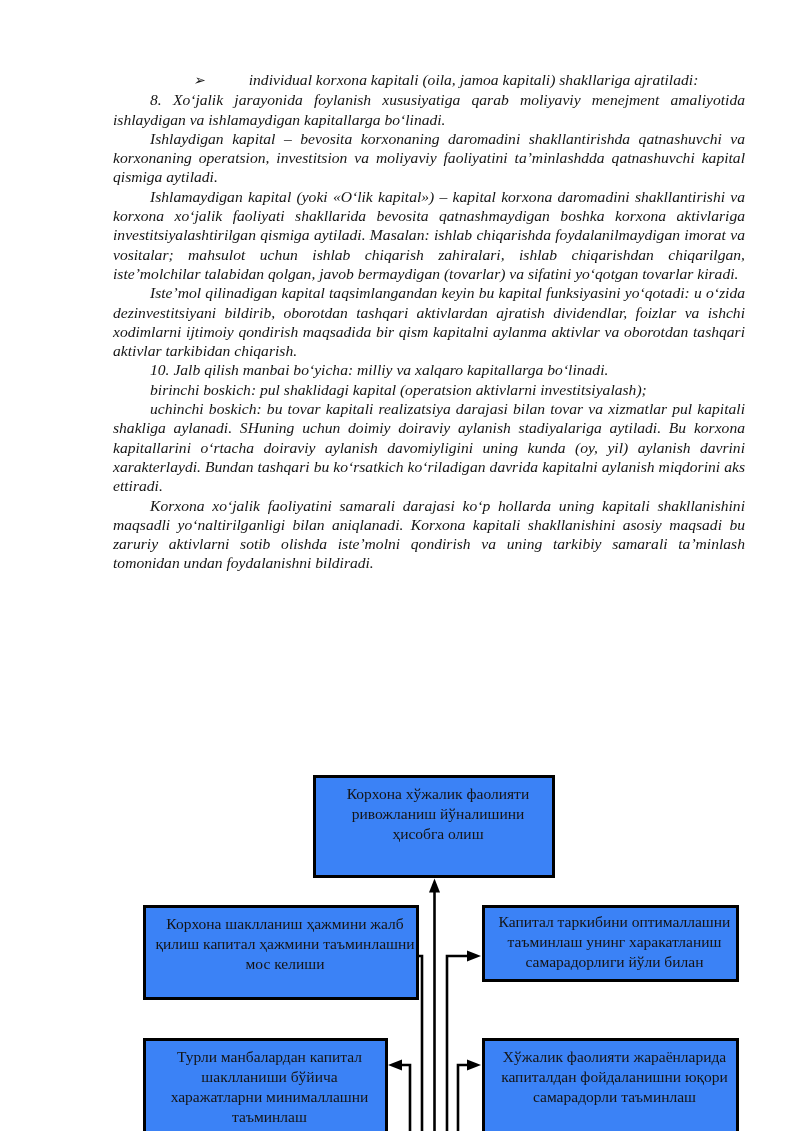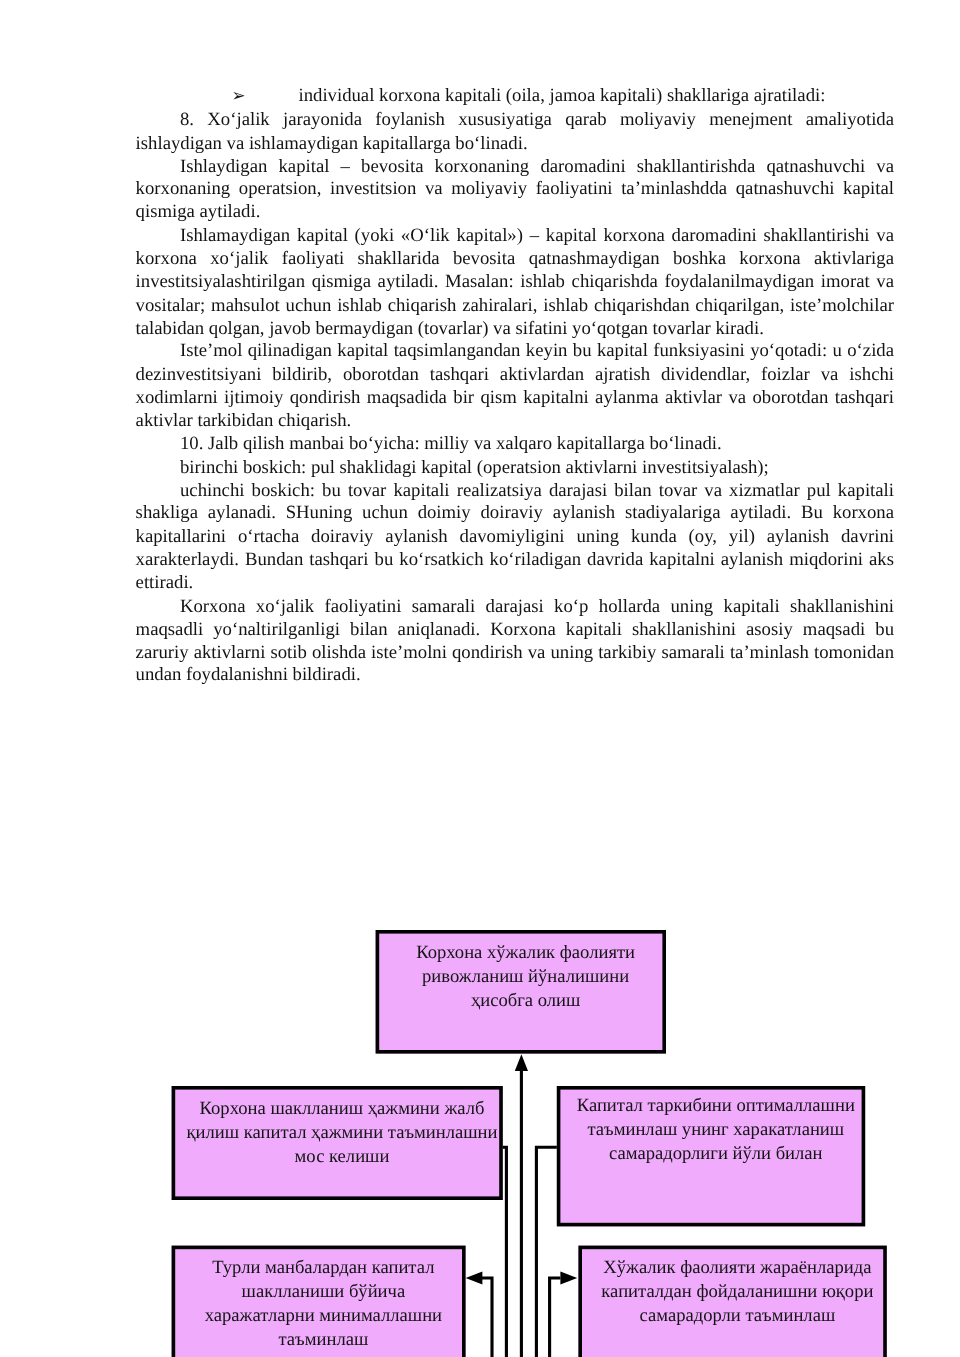--- a/index.html
+++ b/index.html
@@ -16,48 +16,49 @@
     background: #ffffff;
   }
   
   .text-block {
     position: absolute;
     left: 113px; top: 70px;
     width: 632px;
     font-size: 15.6px;
     line-height: 19.3px;
     text-align: justify;
+    font-style: italic;
   }
   .text-block p {
     margin: 0;
     text-indent: 37px;
   }
   p.bullet-line {
     text-indent: 40px;
     text-align: left;
   }
   .bullet-marker {
     display: inline-block;
     margin-right: 44px;
     font-size: 14px;
   }
   
   .diagram-box {
     position: absolute;
     border: 3px solid #000000;
-    background: #f0abfc;
+    background: #3b82f6;
     text-align: center;
     font-size: 15.5px;
     line-height: 20px;
     padding: 6px 0 0 8px;
     color: #141414;
   }
   #box-top        { left: 313px; top: 775px;  width: 242px; height: 103px; }
   #box-r1-left    { left: 143px; top: 905px;  width: 276px; height: 95px;  }
-  #box-r1-right   { left: 464px; top: 905px;  width: 257px; height: 117px;  padding-top: 4px;}
+  #box-r1-right   { left: 482px; top: 905px;  width: 257px; height: 77px;  padding-top: 4px;}
   #box-r2-left    { left: 143px; top: 1038px; width: 245px; height: 110px; }
   #box-r2-right   { left: 482px; top: 1038px; width: 257px; height: 110px; }
   svg.connector-layer {
     position: absolute;
     left: 0; top: 0;
     width: 800px; height: 1131px;
     pointer-events: none;
   }
   svg .ln { stroke: #000; stroke-width: 2.6; fill: none; }
   svg .ah { fill: #000; stroke: none; }

